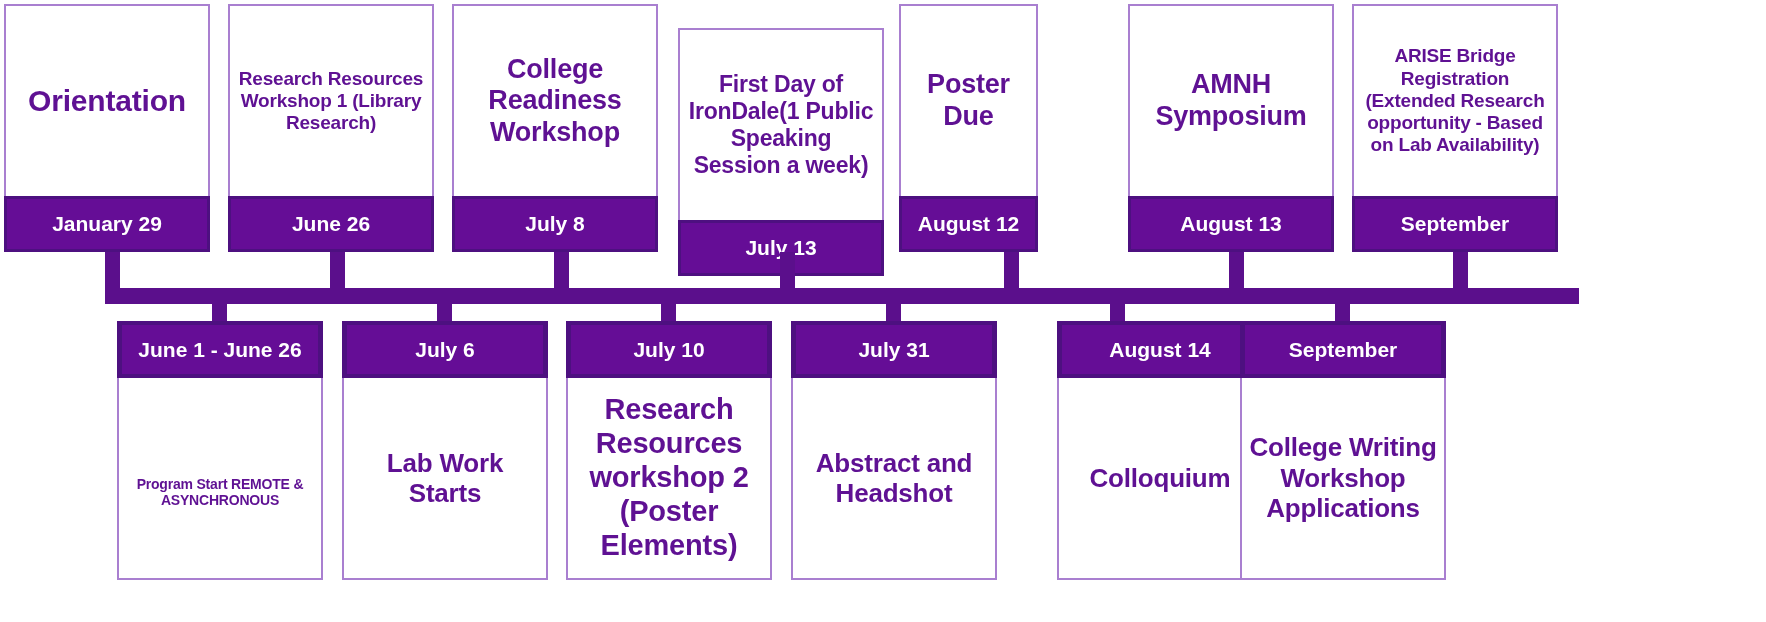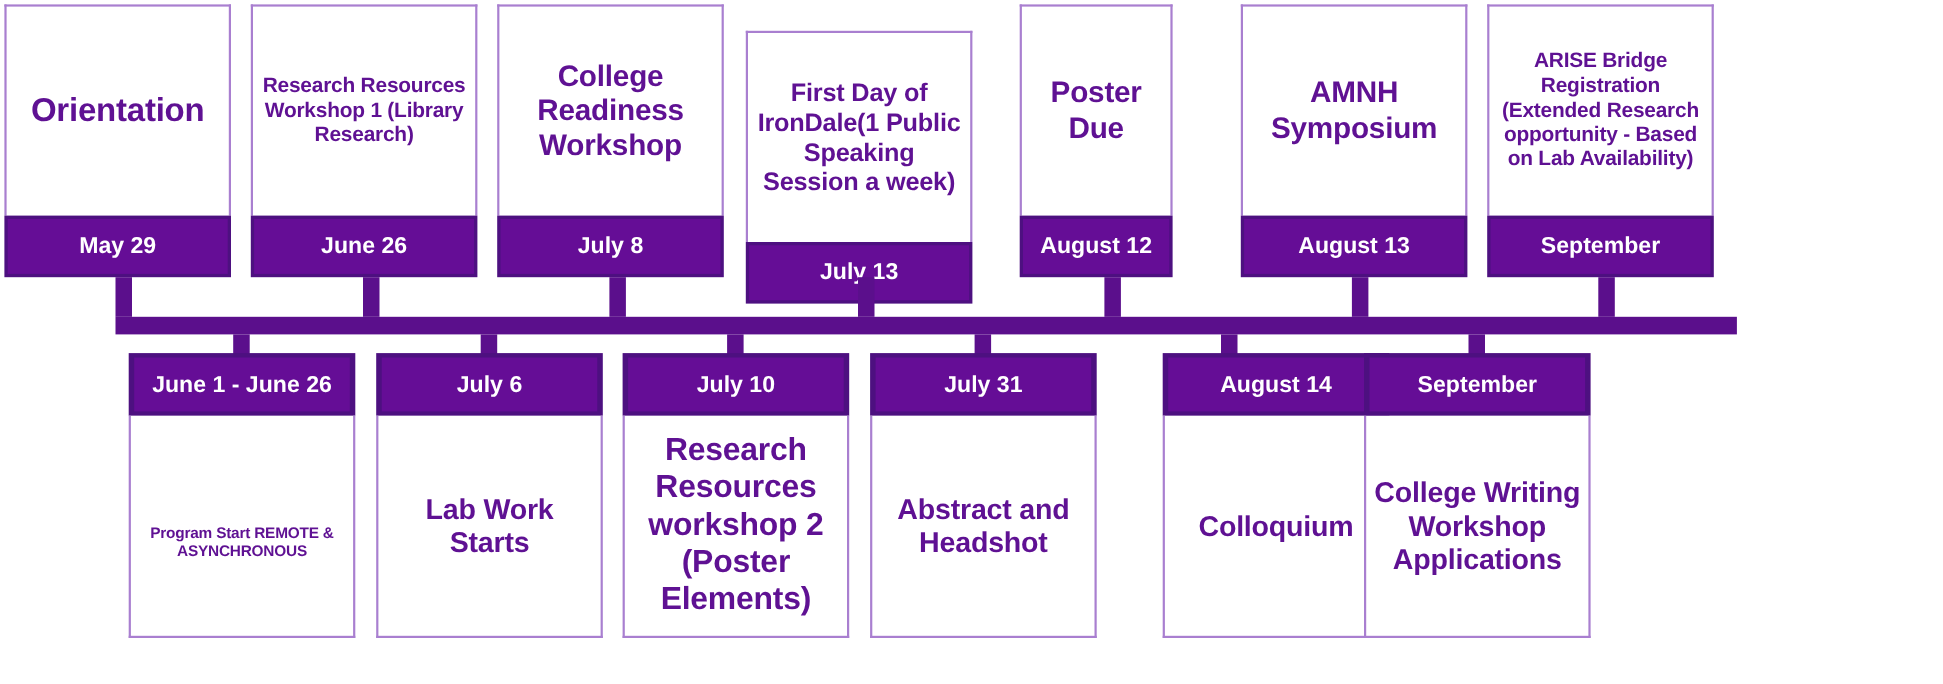--- a/index.html
+++ b/index.html
@@ -137,21 +137,21 @@
 <body>
 
 <div id="stage">
 
   <div class="top-card" style="left:4px;  width:206px;">
     <div class="body">
       <span class="txt ts-xl">Orientation</span>
     </div>
     <div class="date">
       <div class="inner">
-        <span class="dtxt">May 29</span>
+        <span class="dtxt">January 29</span>
       </div>
     </div>
   </div>
 
   <div class="top-card" style="left:228px; width:206px;">
     <div class="body">
       <span class="txt ts-sm">Research Resources Workshop 1 (Library Research)</span>
     </div>
     <div class="date">
       <div class="inner">
@@ -175,21 +175,21 @@
     <div class="body">
       <span class="txt ts-md">First Day of IronDale(1 Public Speaking Session a week)</span>
     </div>
     <div class="date">
       <div class="inner">
         <span class="dtxt">July 13</span>
       </div>
     </div>
   </div>
 
-  <div class="top-card" style="left:902px; width:164px;padding-left:25px;">
+  <div class="top-card" style="left:874px; width:164px;padding-left:25px;">
     <div class="body">
       <span class="txt ts-lg">Poster Due</span>
     </div>
     <div class="date">
       <div class="inner">
         <span class="dtxt">August 12</span>
       </div>
     </div>
   </div>
 

